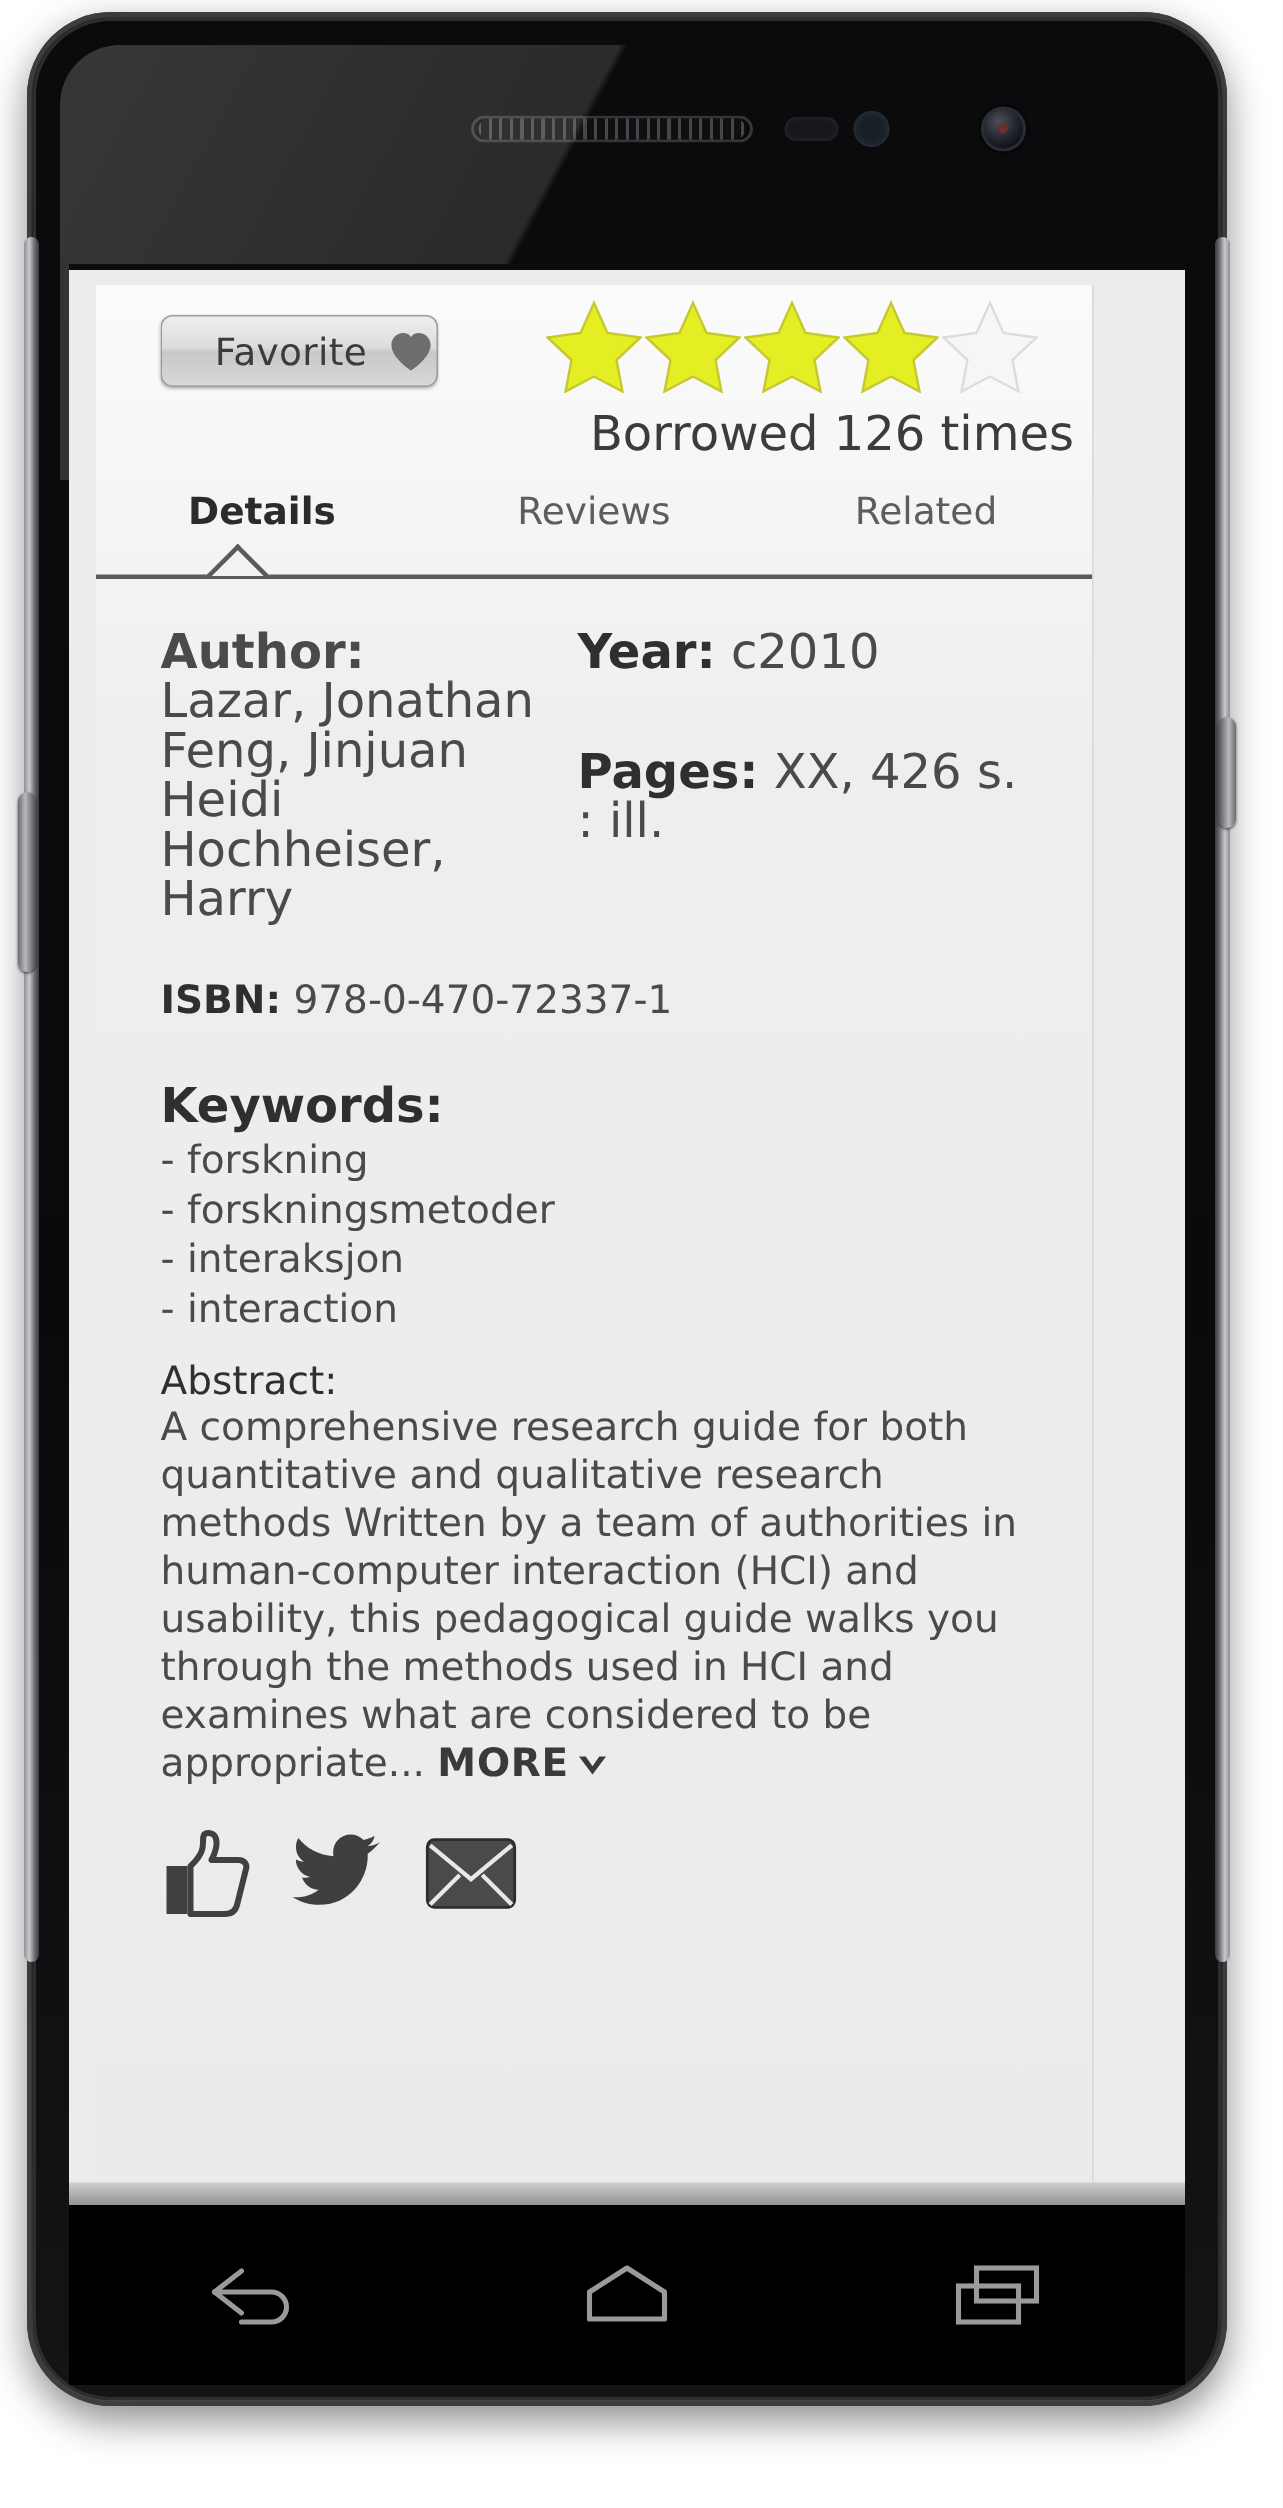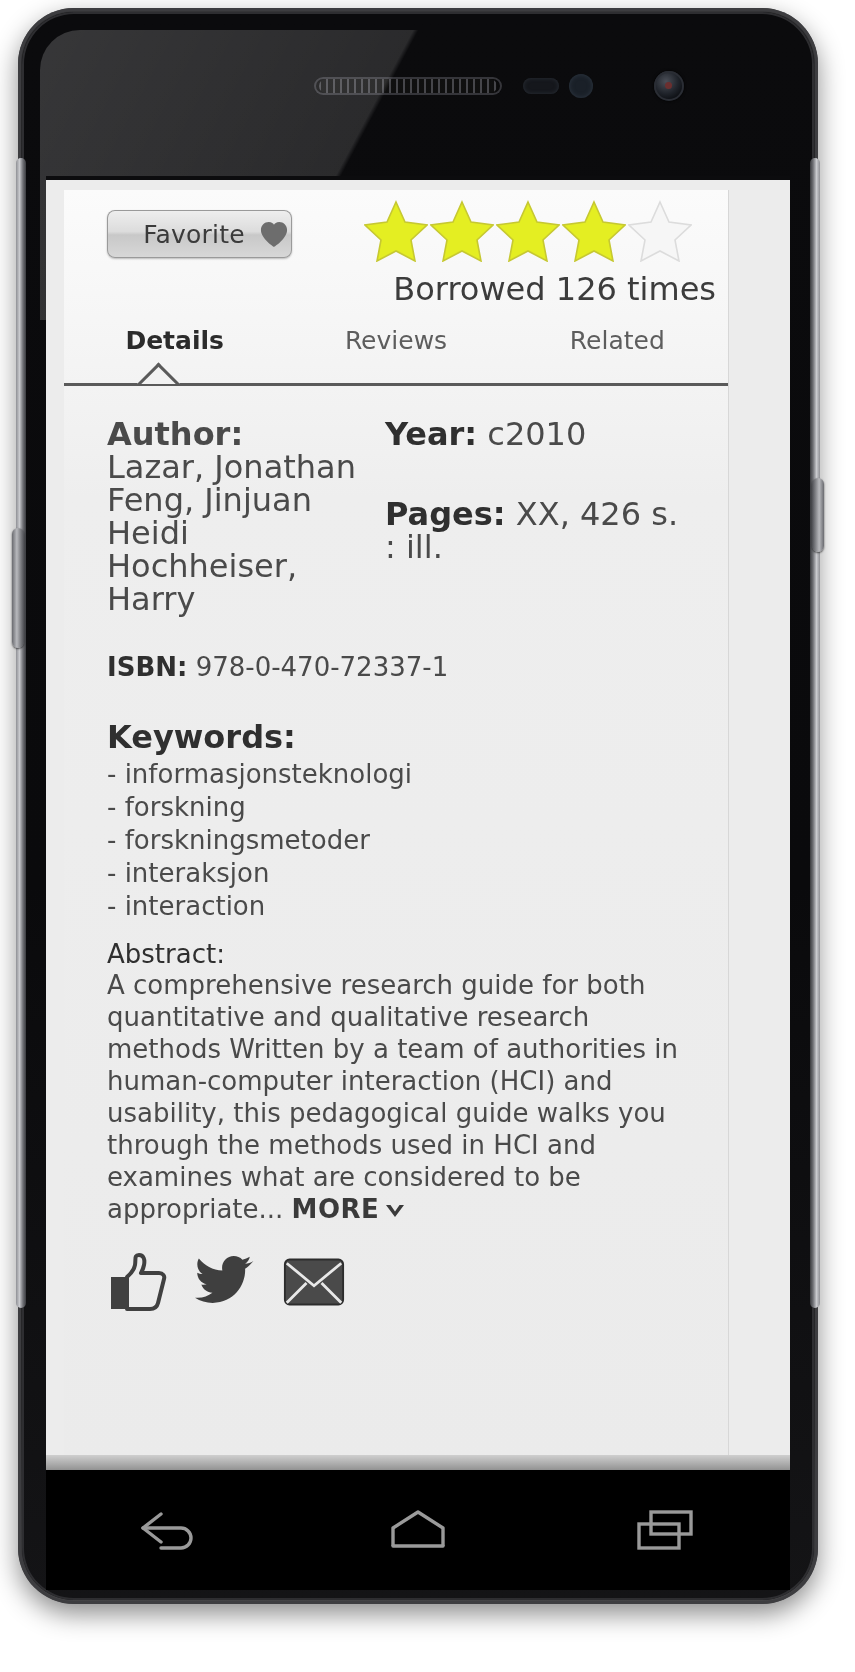--- a/index.html
+++ b/index.html
@@ -295,21 +295,20 @@
         </div>
       </div>
 
       <div class="isbn">
         <span class="lbl">ISBN:</span>
         <span class="val">978-0-470-72337-1</span>
       </div>
 
       <div class="kw-title">Keywords:</div>
       <ul class="kw-list">
-        <li>- informasjonsteknologi</li>
         <li>- forskning</li>
         <li>- forskningsmetoder</li>
         <li>- interaksjon</li>
         <li>- interaction</li>
       </ul>
 
       <div class="abs-title">Abstract:</div>
       <div class="abs-text"><span>A comprehensive research guide for both quantitative and qualitative research methods Written by a team of authorities in human-computer interaction (HCI) and usability, this pedagogical guide walks you through the methods used in HCI and examines what are considered to be appropriate... </span><span class="more"><span>MORE</span><svg class="chev" width="22" height="20" viewBox="0 0 22 20">
               <path d="M2 4 L11 16 L20 4 L15.5 4 L11 10.5 L6.5 4 Z" fill="#3a3a3a"></path>
             </svg></span></div>

